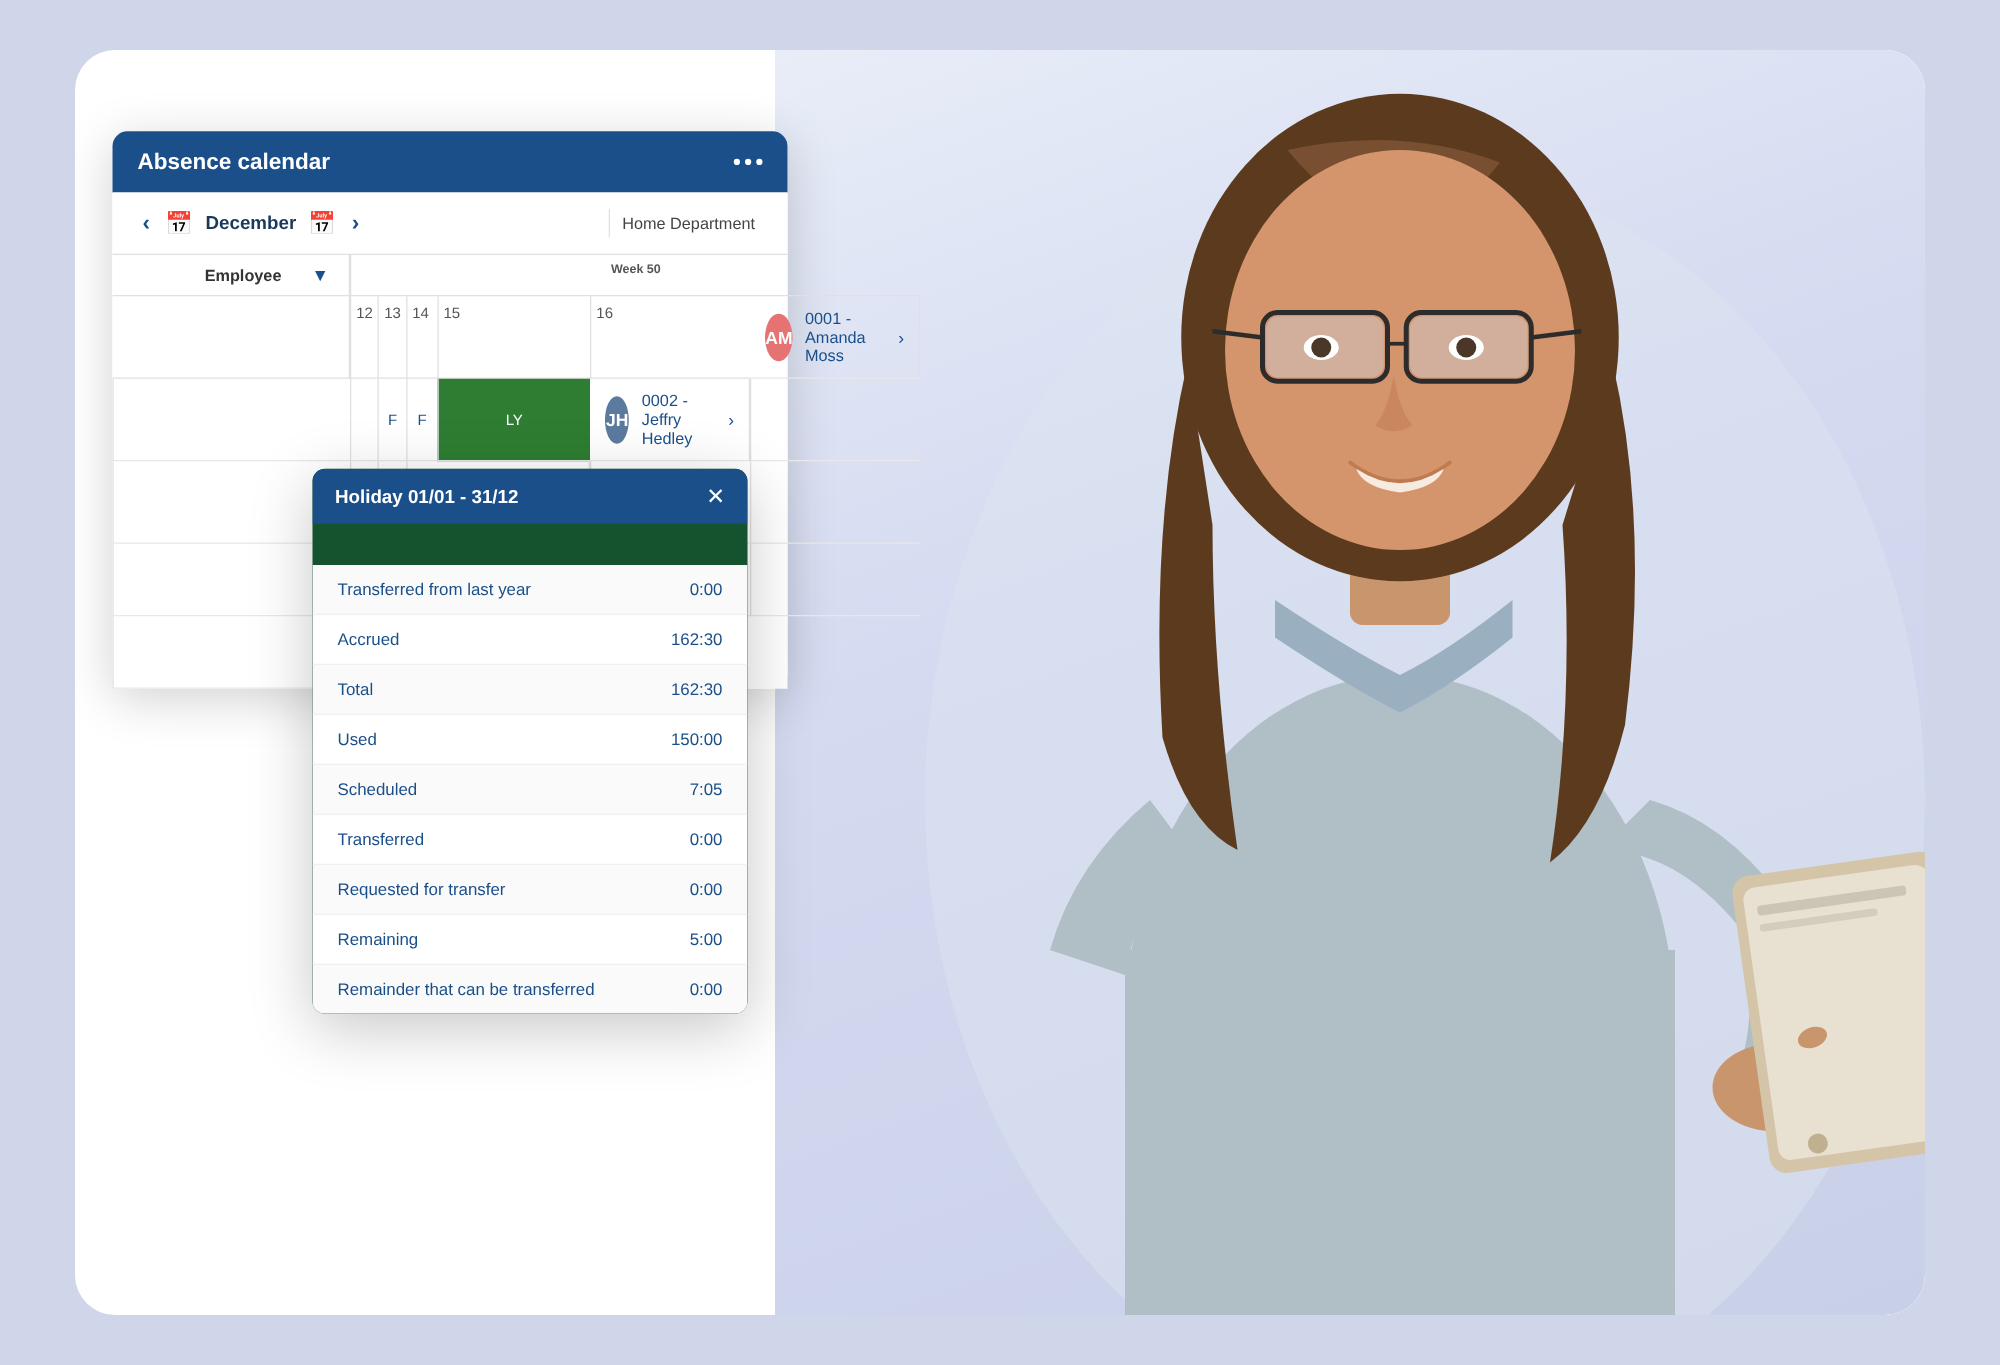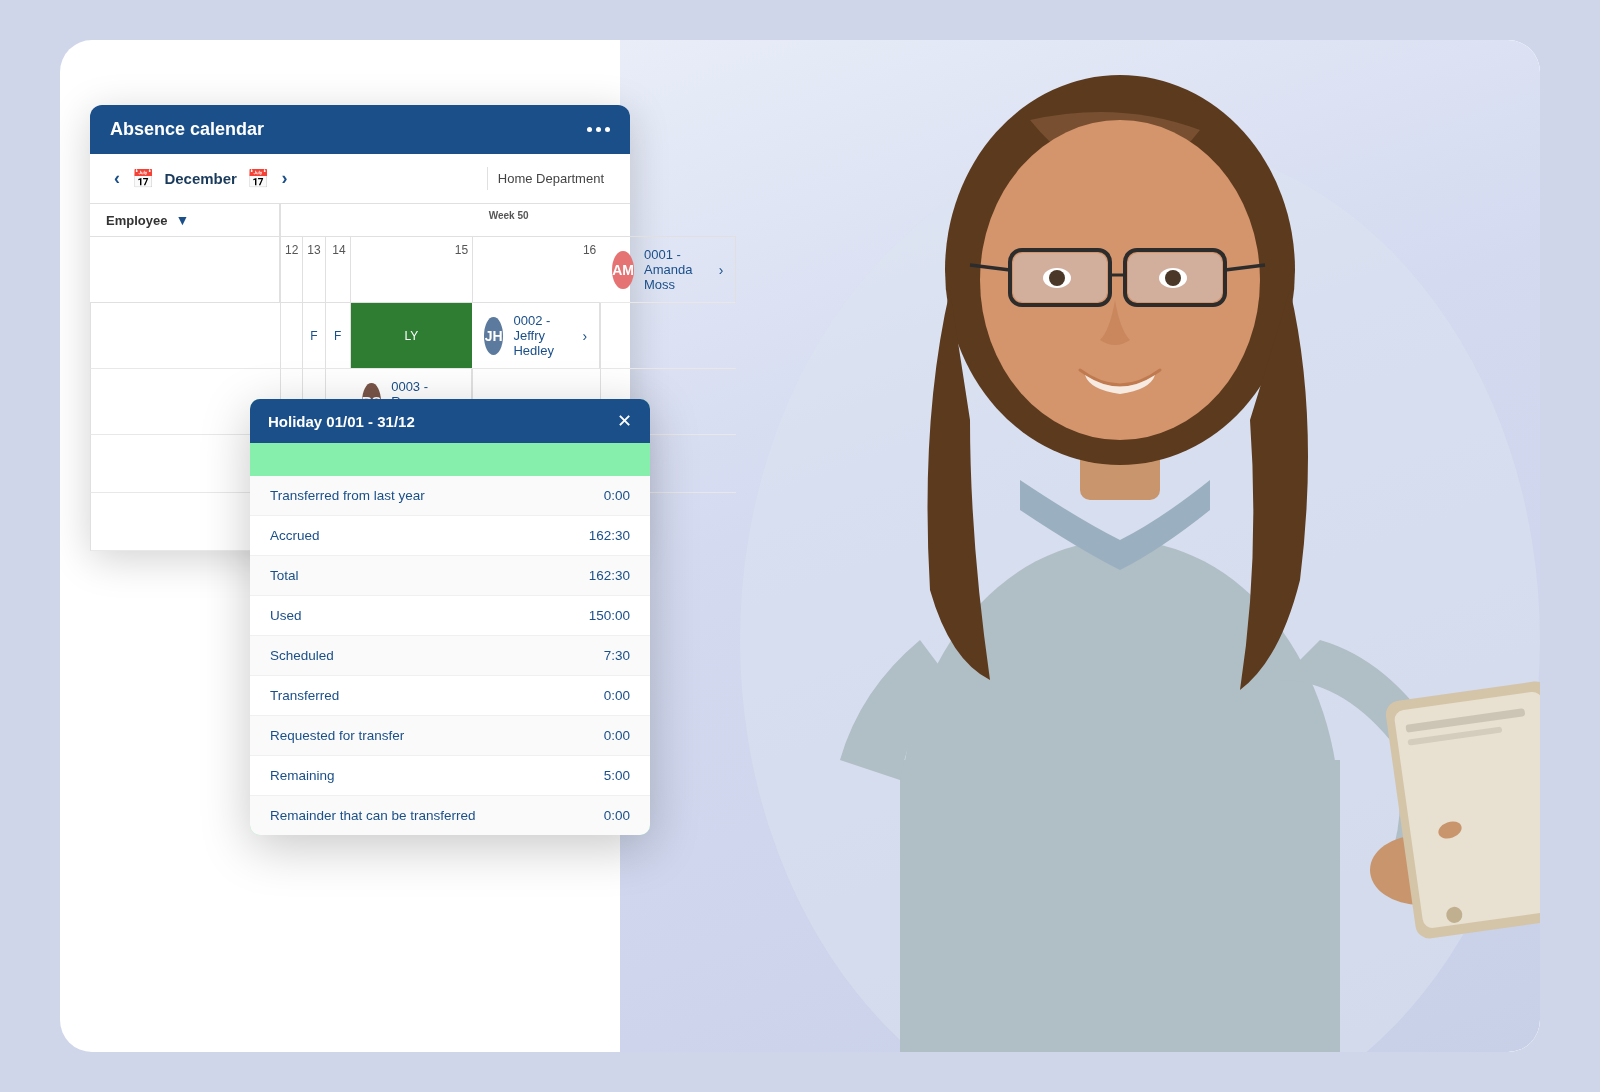--- a/index.html
+++ b/index.html
@@ -150,35 +150,36 @@
       font-weight: 600;
       padding: 6px 0;
       border-bottom: 1px solid #e0e0e0;
       border-left: 1px solid #e0e0e0;
     }
 
     .employee-header {
       padding: 8px 16px;
       display: flex;
       align-items: center;
-      gap: 8px;
+      gap: 24px;
       font-size: 13px;
       color: #333;
       font-weight: 600;
       border-bottom: 1px solid #e0e0e0;
       border-right: 1px solid #e0e0e0;
+      justify-content: flex-end;
     }
 
     .filter-icon {
       color: #1a4f8a;
       font-size: 14px;
     }
 
     .day-header {
-      text-align: right;
+      text-align: left;
       font-size: 12px;
       color: #555;
       padding: 6px 4px;
       border-bottom: 1px solid #e0e0e0;
       border-left: 1px solid #e0e0e0;
     }
 
     .emp-cell {
       display: flex;
       align-items: center;
@@ -243,24 +244,24 @@
       height: 180px;
       border: 2px dashed #aaa;
       border-radius: 4px;
       pointer-events: none;
       z-index: 15;
     }
 
     
     .holiday-modal {
       position: absolute;
-      top: 359px;
+      top: 335px;
       left: 190px;
-      width: 400px;
-      background: #86efac;
+      width: 348px;
+      background: #14532d;
       border-radius: 10px;
       box-shadow: 0 12px 50px rgba(0,0,0,0.22);
       z-index: 30;
       overflow: hidden;
     }
 
     .modal-header {
       background: #1a4f8a;
       color: white;
       padding: 13px 18px;
@@ -517,21 +518,21 @@
         <span class="row-value">162:30</span>
       </div>
 
       <div class="modal-row">
         <span class="row-label">Used</span>
         <span class="row-value">150:00</span>
       </div>
 
       <div class="modal-row">
         <span class="row-label">Scheduled</span>
-        <span class="row-value">7:30</span>
+        <span class="row-value">7:05</span>
       </div>
 
       <div class="modal-row">
         <span class="row-label">Transferred</span>
         <span class="row-value">0:00</span>
       </div>
 
       <div class="modal-row">
         <span class="row-label">Requested for transfer</span>
         <span class="row-value">0:00</span>

